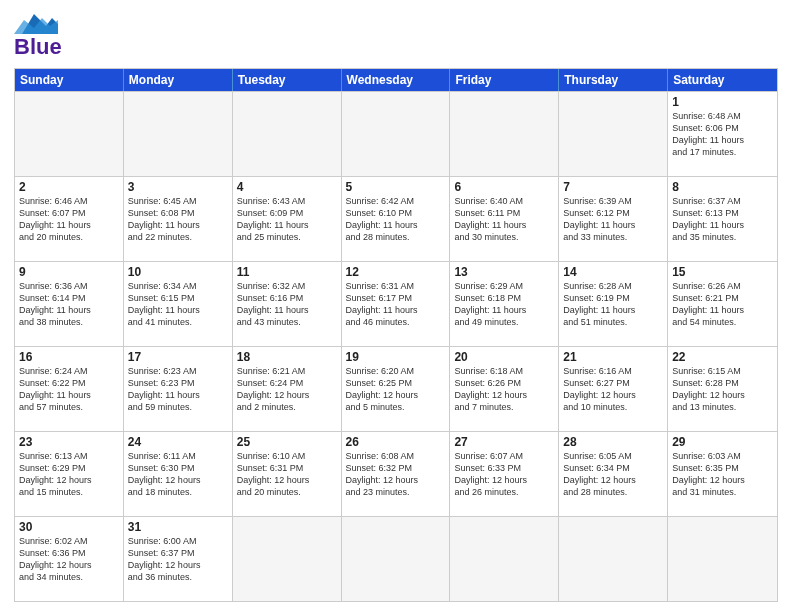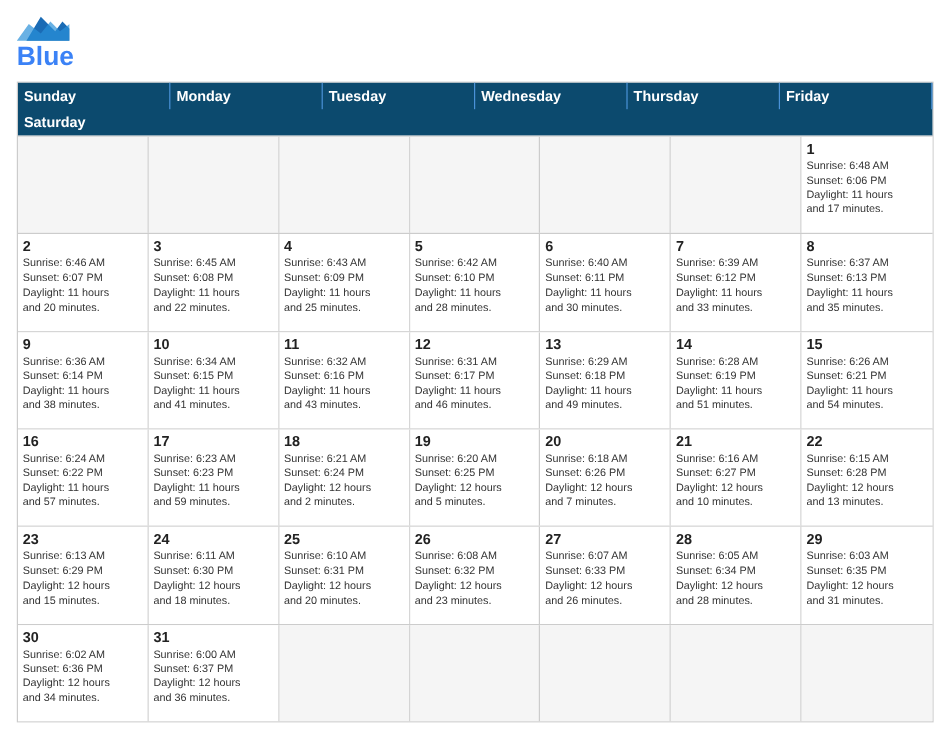--- a/index.html
+++ b/index.html
@@ -41,22 +41,22 @@
       color: #555;
     }
     .calendar {
       flex: 1;
       display: flex;
       flex-direction: column;
       border: 1px solid #ccc;
     }
     .cal-header-row {
       display: grid;
-      grid-template-columns: repeat(6, 1fr);
-      background: #0c4a6e;
+      grid-template-columns: repeat(7, 1fr);
+      background: #1d4ed8;
     }
     .cal-header-cell {
       color: #fff;
       font-size: 12px;
       font-weight: bold;
       padding: 4px 5px;
       text-align: left;
       border-right: 1px solid #4a92d8;
     }
     .cal-header-cell:last-child { border-right: none; }
@@ -99,36 +99,36 @@
 
 <div class="page">
   <div class="header">
     <div class="logo">
       <div style="display:flex;align-items:center;gap:4px;">
         <svg width="44" height="28" viewBox="0 0 44 28">
           <polygon points="8,24 20,4 32,16 38,8 44,14 44,24" fill="#1a6bb5"></polygon>
           <polygon points="0,24 10,10 20,18 28,8 36,16 44,10 44,24" fill="#2a90d8" opacity="0.7"></polygon>
         </svg>
       </div>
-      <span style="font-size:22px;color:#3b82f6;font-weight:bold;margin-top:-4px;">Blue</span>
+      <span style="font-size:22px;color:#4c1d95;font-weight:bold;margin-top:-4px;">Blue</span>
     </div>
     <div class="title-block">
       <div class="month-title"></div>
       <div class="subtitle"></div>
     </div>
   </div>
 
   <div class="calendar">
     <div class="cal-header-row">
     <div class="cal-header-cell">Sunday</div>
         <div class="cal-header-cell">Monday</div>
         <div class="cal-header-cell">Tuesday</div>
         <div class="cal-header-cell">Wednesday</div>
+        <div class="cal-header-cell">Friday</div>
         <div class="cal-header-cell">Thursday</div>
-        <div class="cal-header-cell">Friday</div>
         <div class="cal-header-cell">Saturday</div>
       </div>
     <div class="cal-body">
     <div class="cal-week">
           <div class="cal-cell empty"></div>
           <div class="cal-cell empty"></div>
           <div class="cal-cell empty"></div>
           <div class="cal-cell empty"></div>
           <div class="cal-cell empty"></div>
           <div class="cal-cell empty"></div>

